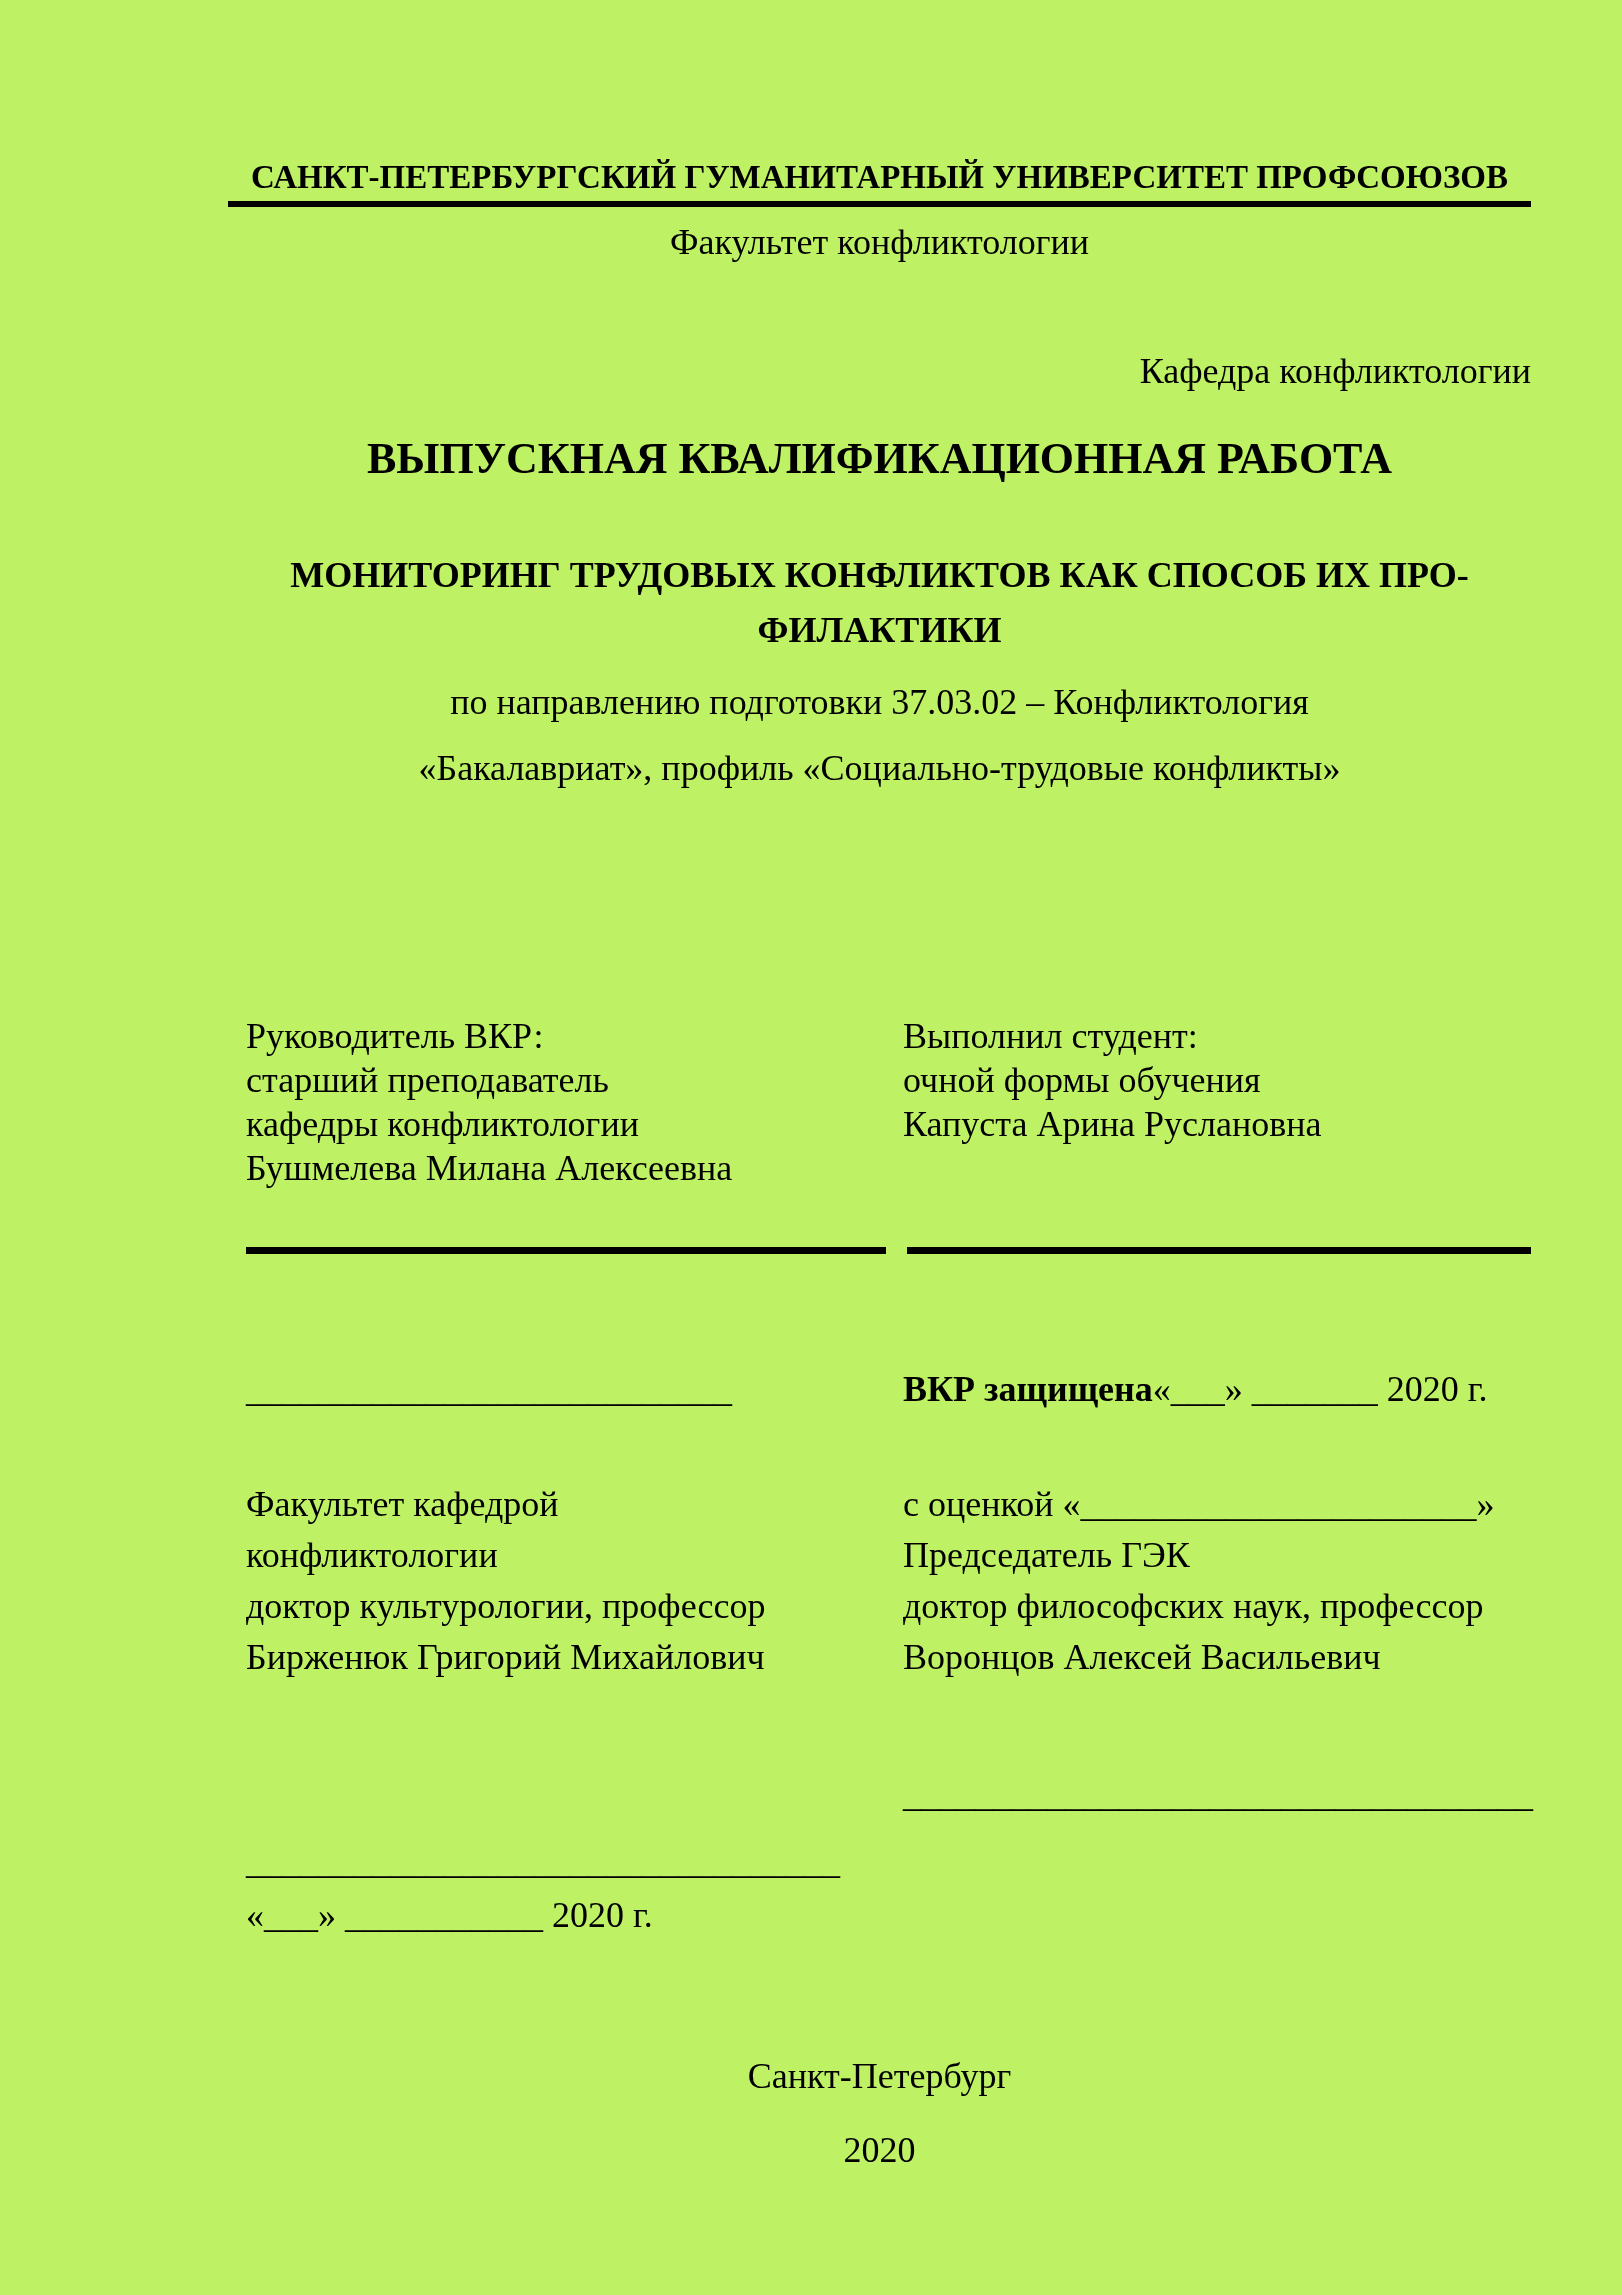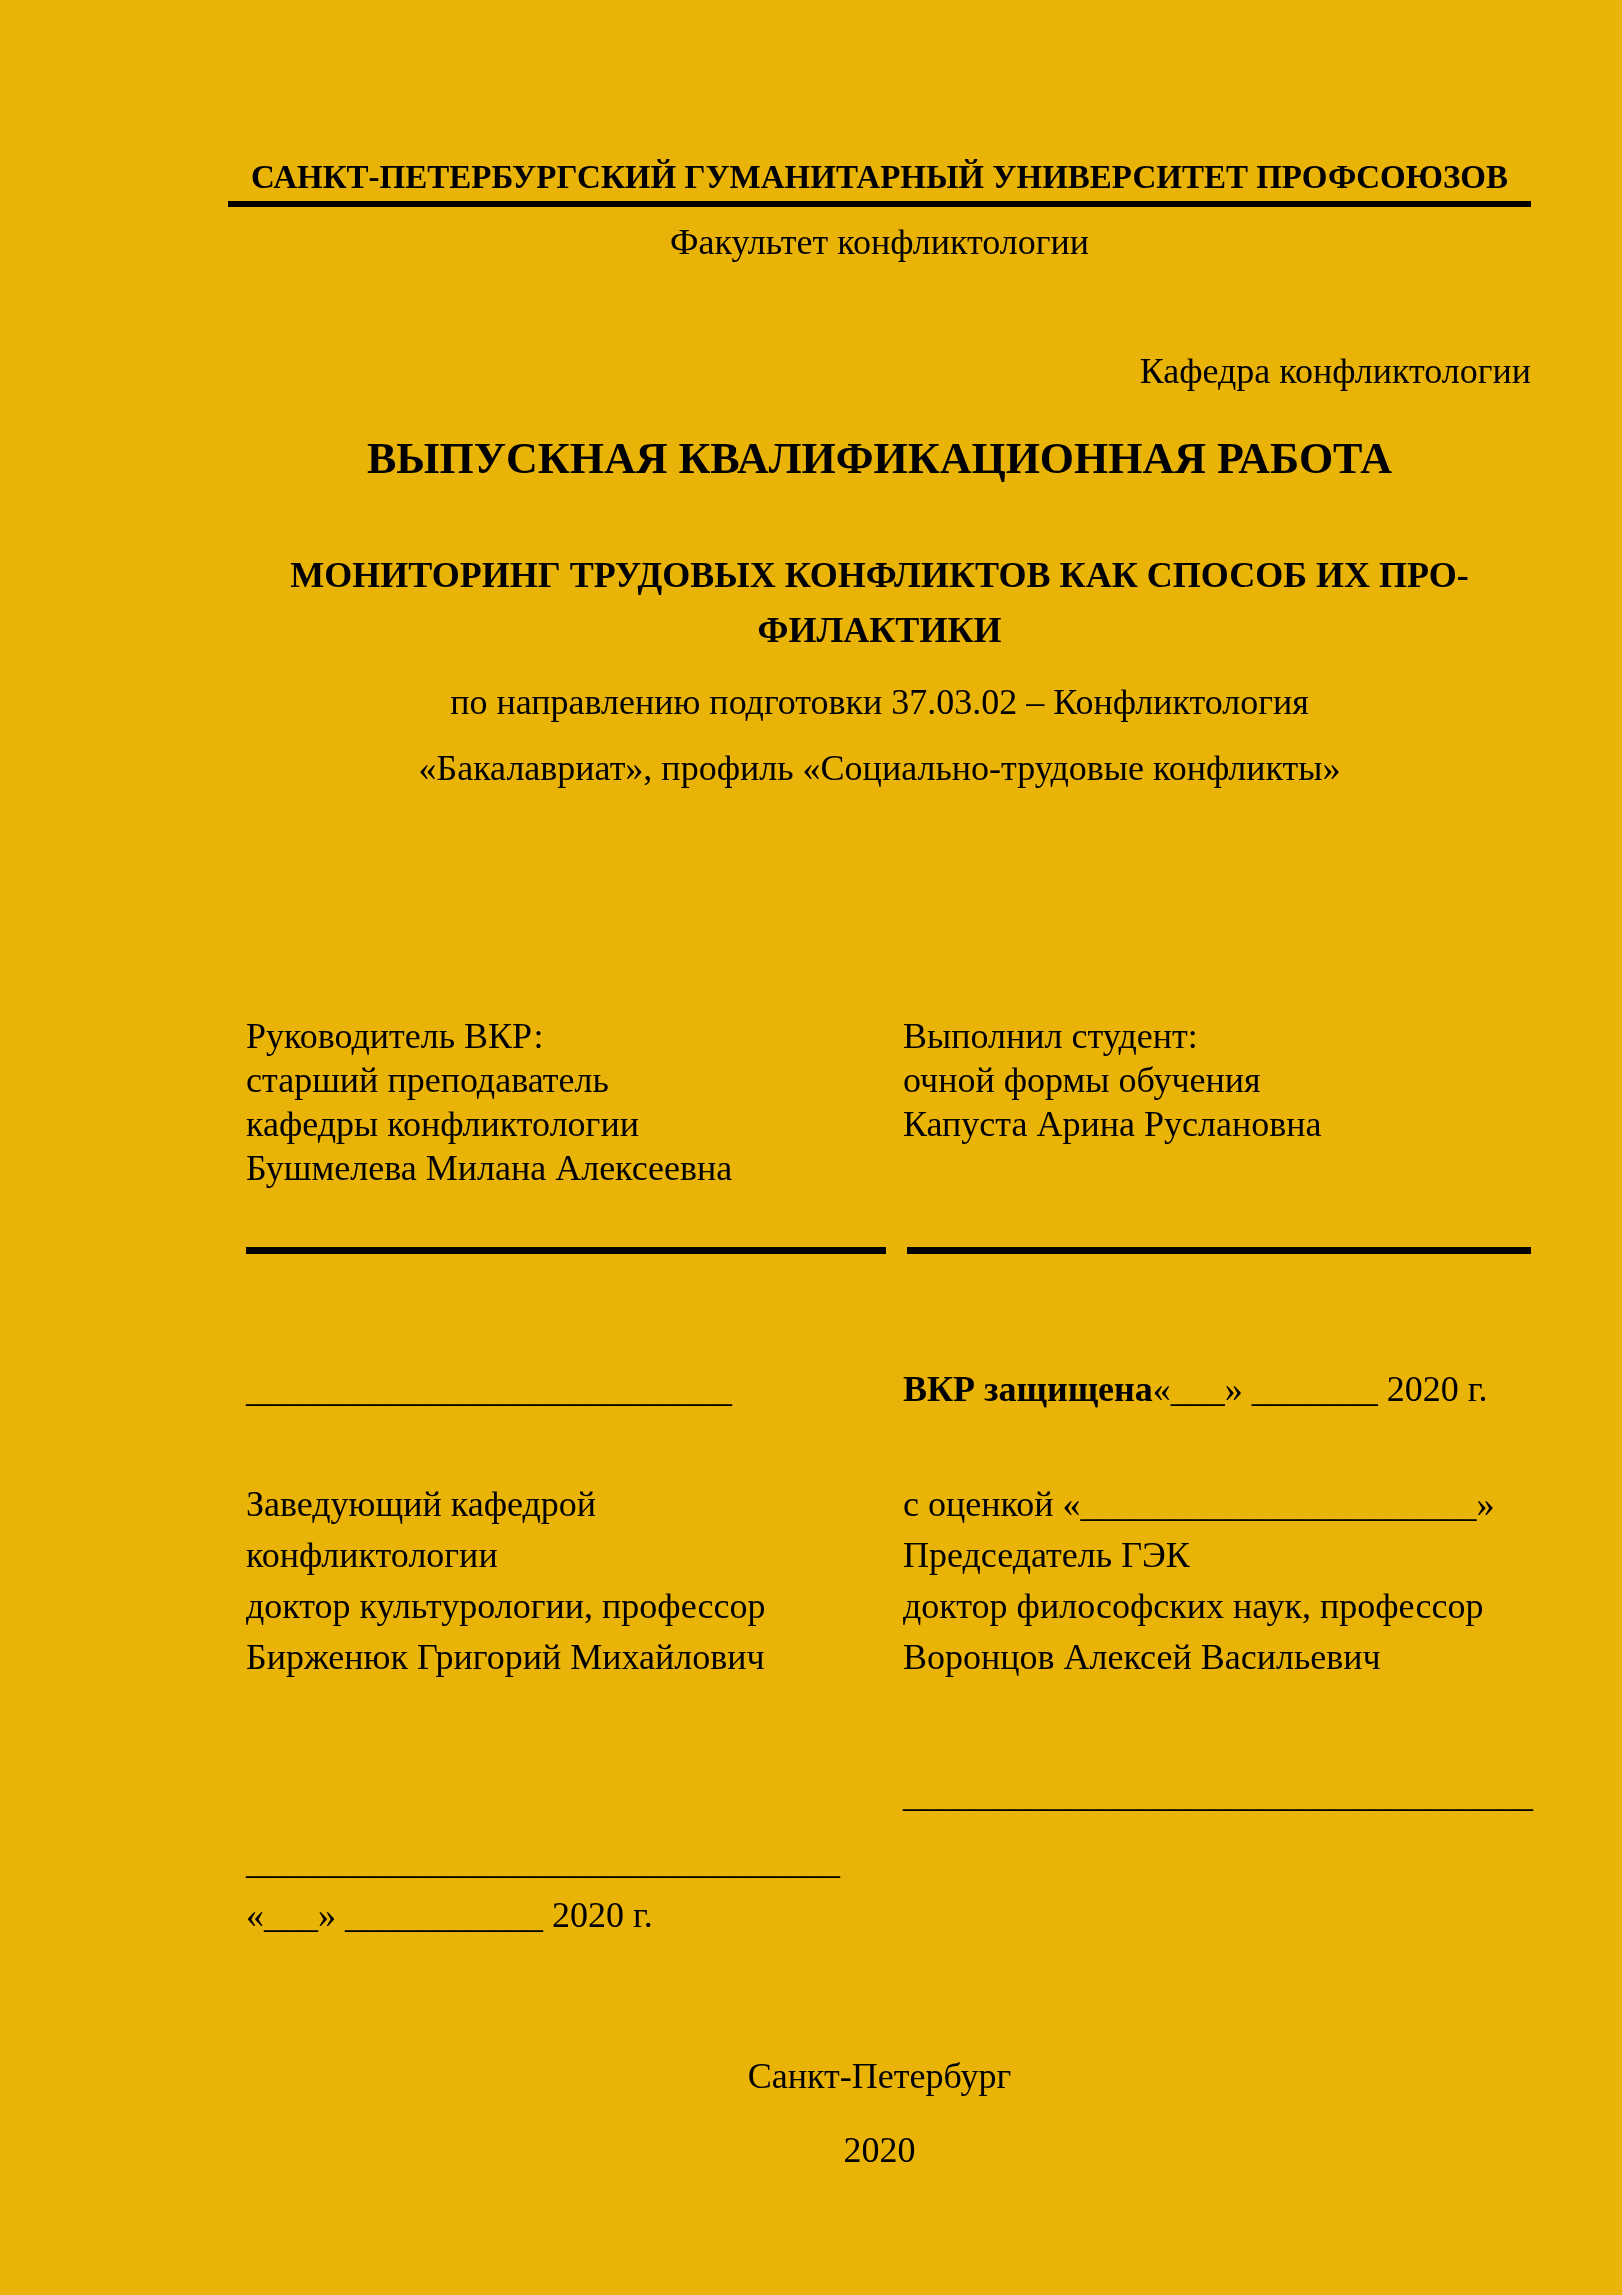--- a/index.html
+++ b/index.html
@@ -5,21 +5,21 @@
   html, body {
     margin: 0;
     padding: 0;
     background: #888;
   }
   .page {
     position: relative;
     width: 1623px;
     height: 2295px;
     margin: 0 auto;
-    background: #eab308;
+    background: #bef264;
     color: #000000;
     font-family: "Liberation Serif", "DejaVu Serif", serif;
     font-size: 36px;
     overflow: hidden;
   }
   .block {
     position: absolute;
     left: 228px;
     width: 1303px;
   }
@@ -79,21 +79,21 @@
   <div class="rule" style="left:246px; top:1247px; width:640px; height:7px;"></div>
   <div class="rule" style="left:907px; top:1247px; width:624px; height:7px;"></div>
 
   <div class="col-left nowrap" style="top:1368px;">___________________________</div>
 
   <div class="col-right nowrap" style="top:1368px;">
     <span class="bold">ВКР защищена</span><span>«___» _______ 2020 г.</span>
   </div>
 
   <div class="col-left lh65" style="top:1479px;">
-    <div>Заведующий кафедрой</div>
+    <div>Факультет кафедрой</div>
     <div>конфликтологии</div>
     <div>доктор культурологии, профессор</div>
     <div>Бирженюк Григорий Михайлович</div>
   </div>
 
   <div class="col-right lh65" style="top:1479px;">
     <div class="nowrap">с оценкой «______________________»</div>
     <div>Председатель ГЭК</div>
     <div>доктор философских наук, профессор</div>
     <div>Воронцов Алексей Васильевич</div>

